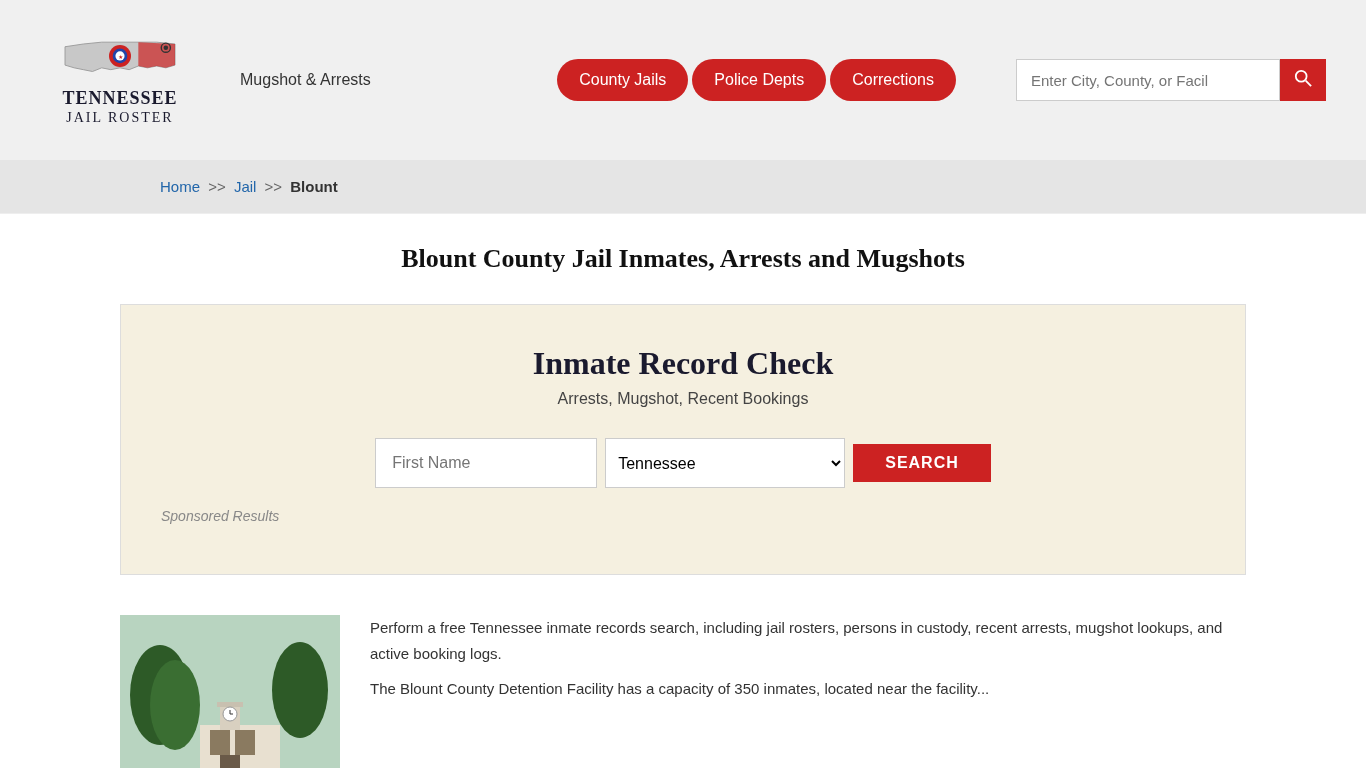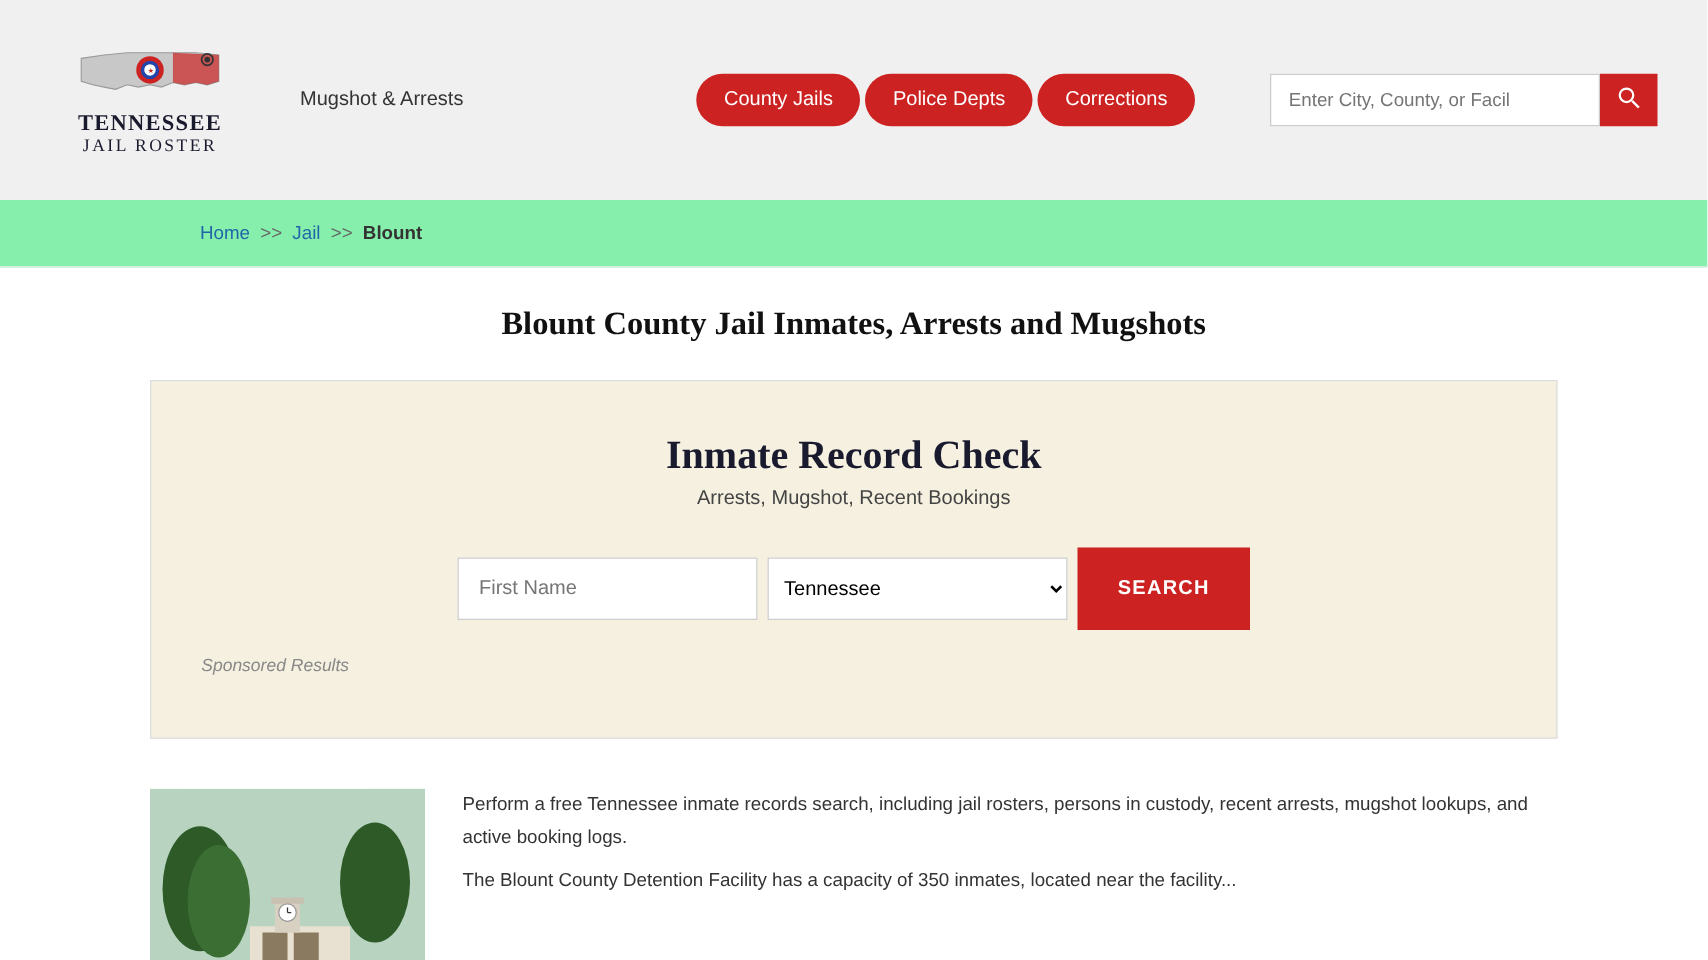--- a/index.html
+++ b/index.html
@@ -82,21 +82,21 @@
       padding: 0 14px;
       height: 42px;
       cursor: pointer;
       color: white;
       font-size: 18px;
     }
 
     
     .breadcrumb-area {
       padding: 18px 160px;
-      background: #86efac;
+      background: #e5e5e5;
       border-bottom: 1px solid #eee;
     }
     .breadcrumb {
       font-family: Arial, sans-serif;
       font-size: 15px;
     }
     .breadcrumb a {
       color: #2266aa;
       text-decoration: none;
     }
@@ -145,21 +145,21 @@
     .record-form {
       display: flex;
       gap: 0;
       justify-content: center;
       align-items: center;
     }
     .record-input {
       border: 1px solid #ccc;
       padding: 12px 16px;
       font-size: 16px;
-      width: 240px;
+      width: 222px;
       height: 50px;
       font-family: Arial, sans-serif;
       outline: none;
       margin-right: 8px;
     }
     .record-select {
       border: 1px solid #ccc;
       padding: 12px 8px;
       font-size: 16px;
       width: 240px;
@@ -167,21 +167,21 @@
       font-family: Arial, sans-serif;
       outline: none;
       margin-right: 8px;
       background: #fff;
     }
     .record-search-btn {
       background: #cc2222;
       color: #fff;
       border: none;
       padding: 0 32px;
-      height: 66px;
+      height: 38px;
       font-size: 16px;
       font-weight: bold;
       font-family: Arial, sans-serif;
       cursor: pointer;
       letter-spacing: 1px;
     }
     .sponsored-results {
       text-align: left;
       margin-top: 20px;
       font-size: 14px;

